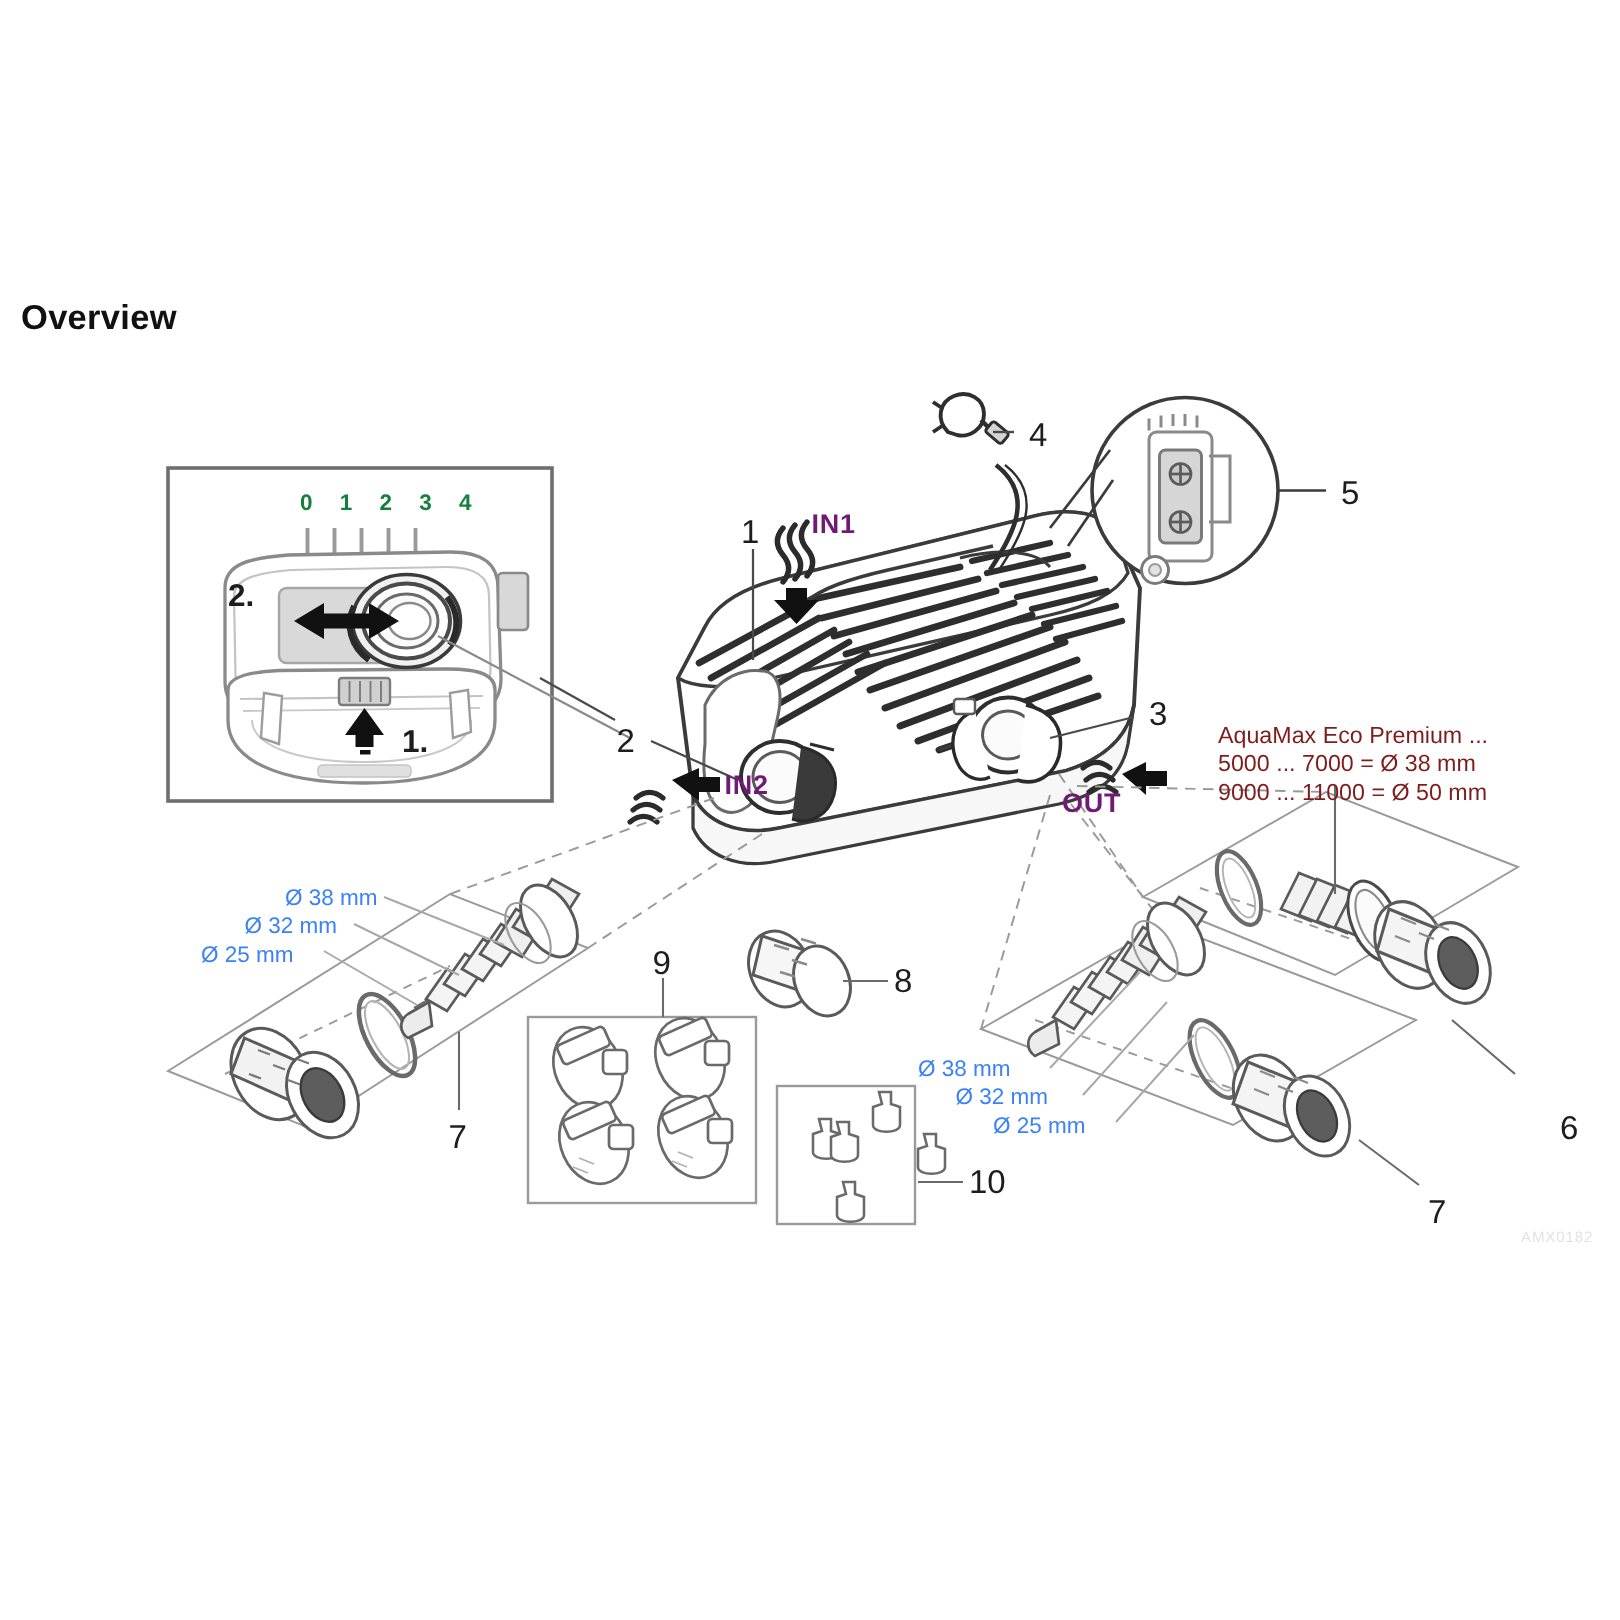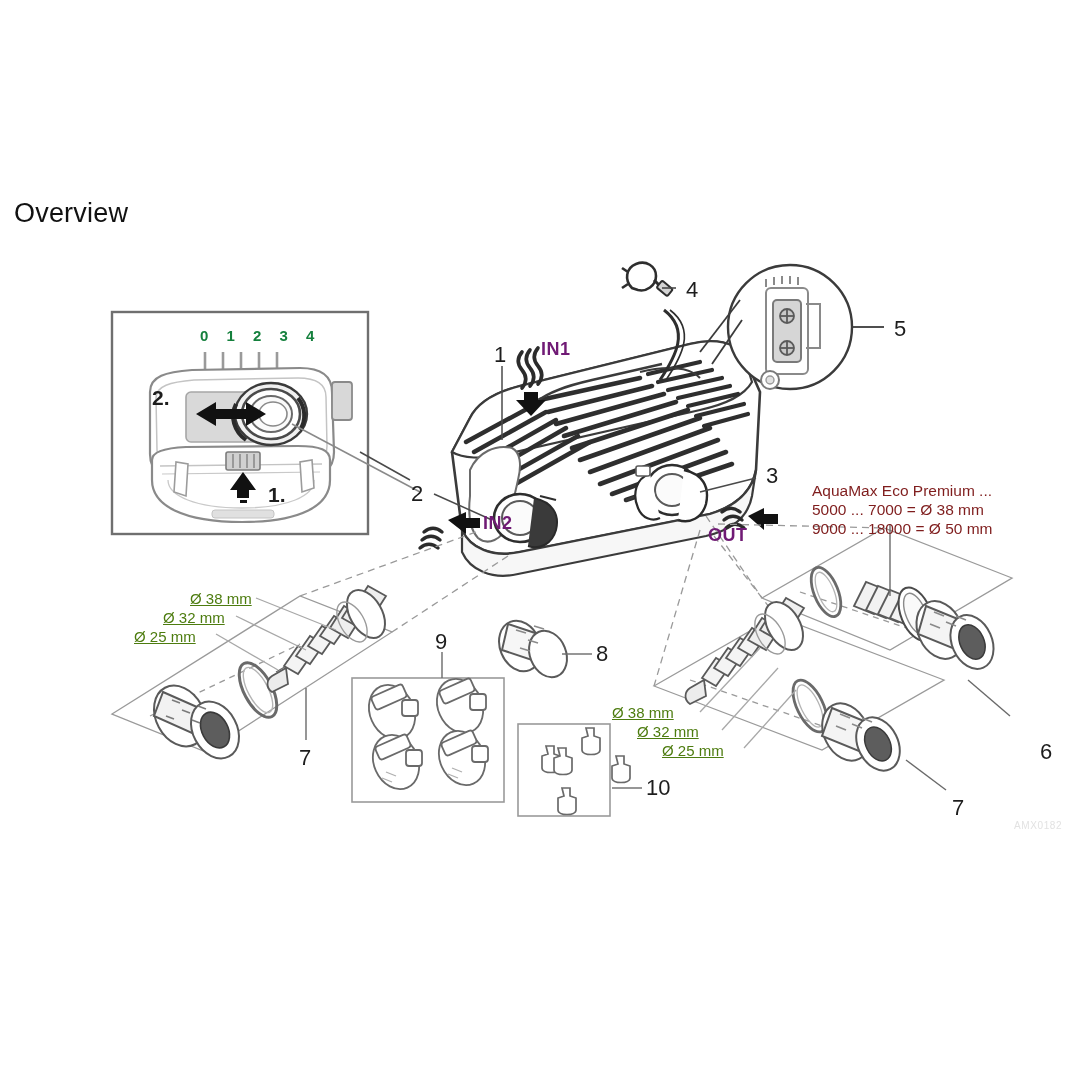--- a/index.html
+++ b/index.html
@@ -4,29 +4,29 @@
 <style>
   html,body{margin:0;padding:0;background:#ffffff;}
   body{
     width:1080px;height:1080px;overflow:hidden;position:relative;
     font-family:"Liberation Sans","DejaVu Sans",sans-serif;
     color:#1a1a1a;
   }
   #page{position:absolute;inset:0;}
   #page-title{
     position:absolute;left:14px;top:198px;
-    font-size:27px;font-weight:normal;letter-spacing:.2px;color:#111;
+    font-size:23px;font-weight:bold;letter-spacing:.2px;color:#111;
   }
   svg#art{position:absolute;left:0;top:0;width:1080px;height:1080px;}
   .lbl{position:absolute;white-space:nowrap;}
   .callout{font-size:22px;color:#1d1d1d;font-weight:400;}
   .port{font-size:18px;font-weight:bold;color:#701a75;letter-spacing:.5px;}
   .step{font-size:21px;font-weight:bold;color:#1d1d1d;}
   .scaledig{font-size:15px;font-weight:bold;color:#15803d;letter-spacing:7px;}
-  .dim{font-size:15px;color:#4d7c0f;white-space:nowrap;text-decoration:underline;}
+  .dim{font-size:15px;color:#3b82f6;white-space:nowrap;}
   .spec{font-size:15.5px;color:#7f1d1d;line-height:19px;white-space:nowrap;}
   .watermark{font-size:10px;color:#e2e2e2;letter-spacing:.6px;}
 </style>
 </head>
 <body>
 
 <div id="page">
 
   <div id="page-title">Overview</div>
 
@@ -475,17 +475,17 @@
   <div class="lbl dim" style="left:190px;top:590px;">Ø 38 mm</div>
   <div class="lbl dim" style="left:163px;top:609px;">Ø 32 mm</div>
   <div class="lbl dim" style="left:134px;top:628px;">Ø 25 mm</div>
 
   <div class="lbl dim" style="left:612px;top:704px;">Ø 38 mm</div>
   <div class="lbl dim" style="left:637px;top:723px;">Ø 32 mm</div>
   <div class="lbl dim" style="left:662px;top:742px;">Ø 25 mm</div>
 
   <div class="lbl spec" style="left:812px;top:481px;">AquaMax Eco Premium ...</div>
   <div class="lbl spec" style="left:812px;top:500px;text-align:right;">5000 ... 7000 = Ø 38 mm</div>
-  <div class="lbl spec" style="left:812px;top:519px;">9000 ... 18000 = Ø 50 mm</div>
+  <div class="lbl spec" style="left:812px;top:519px;">9000 ... 11000 = Ø 50 mm</div>
 
   <div class="lbl watermark" style="left:1014px;top:820px;">AMX0182</div>
 
 </div>
 
 </body></html>

